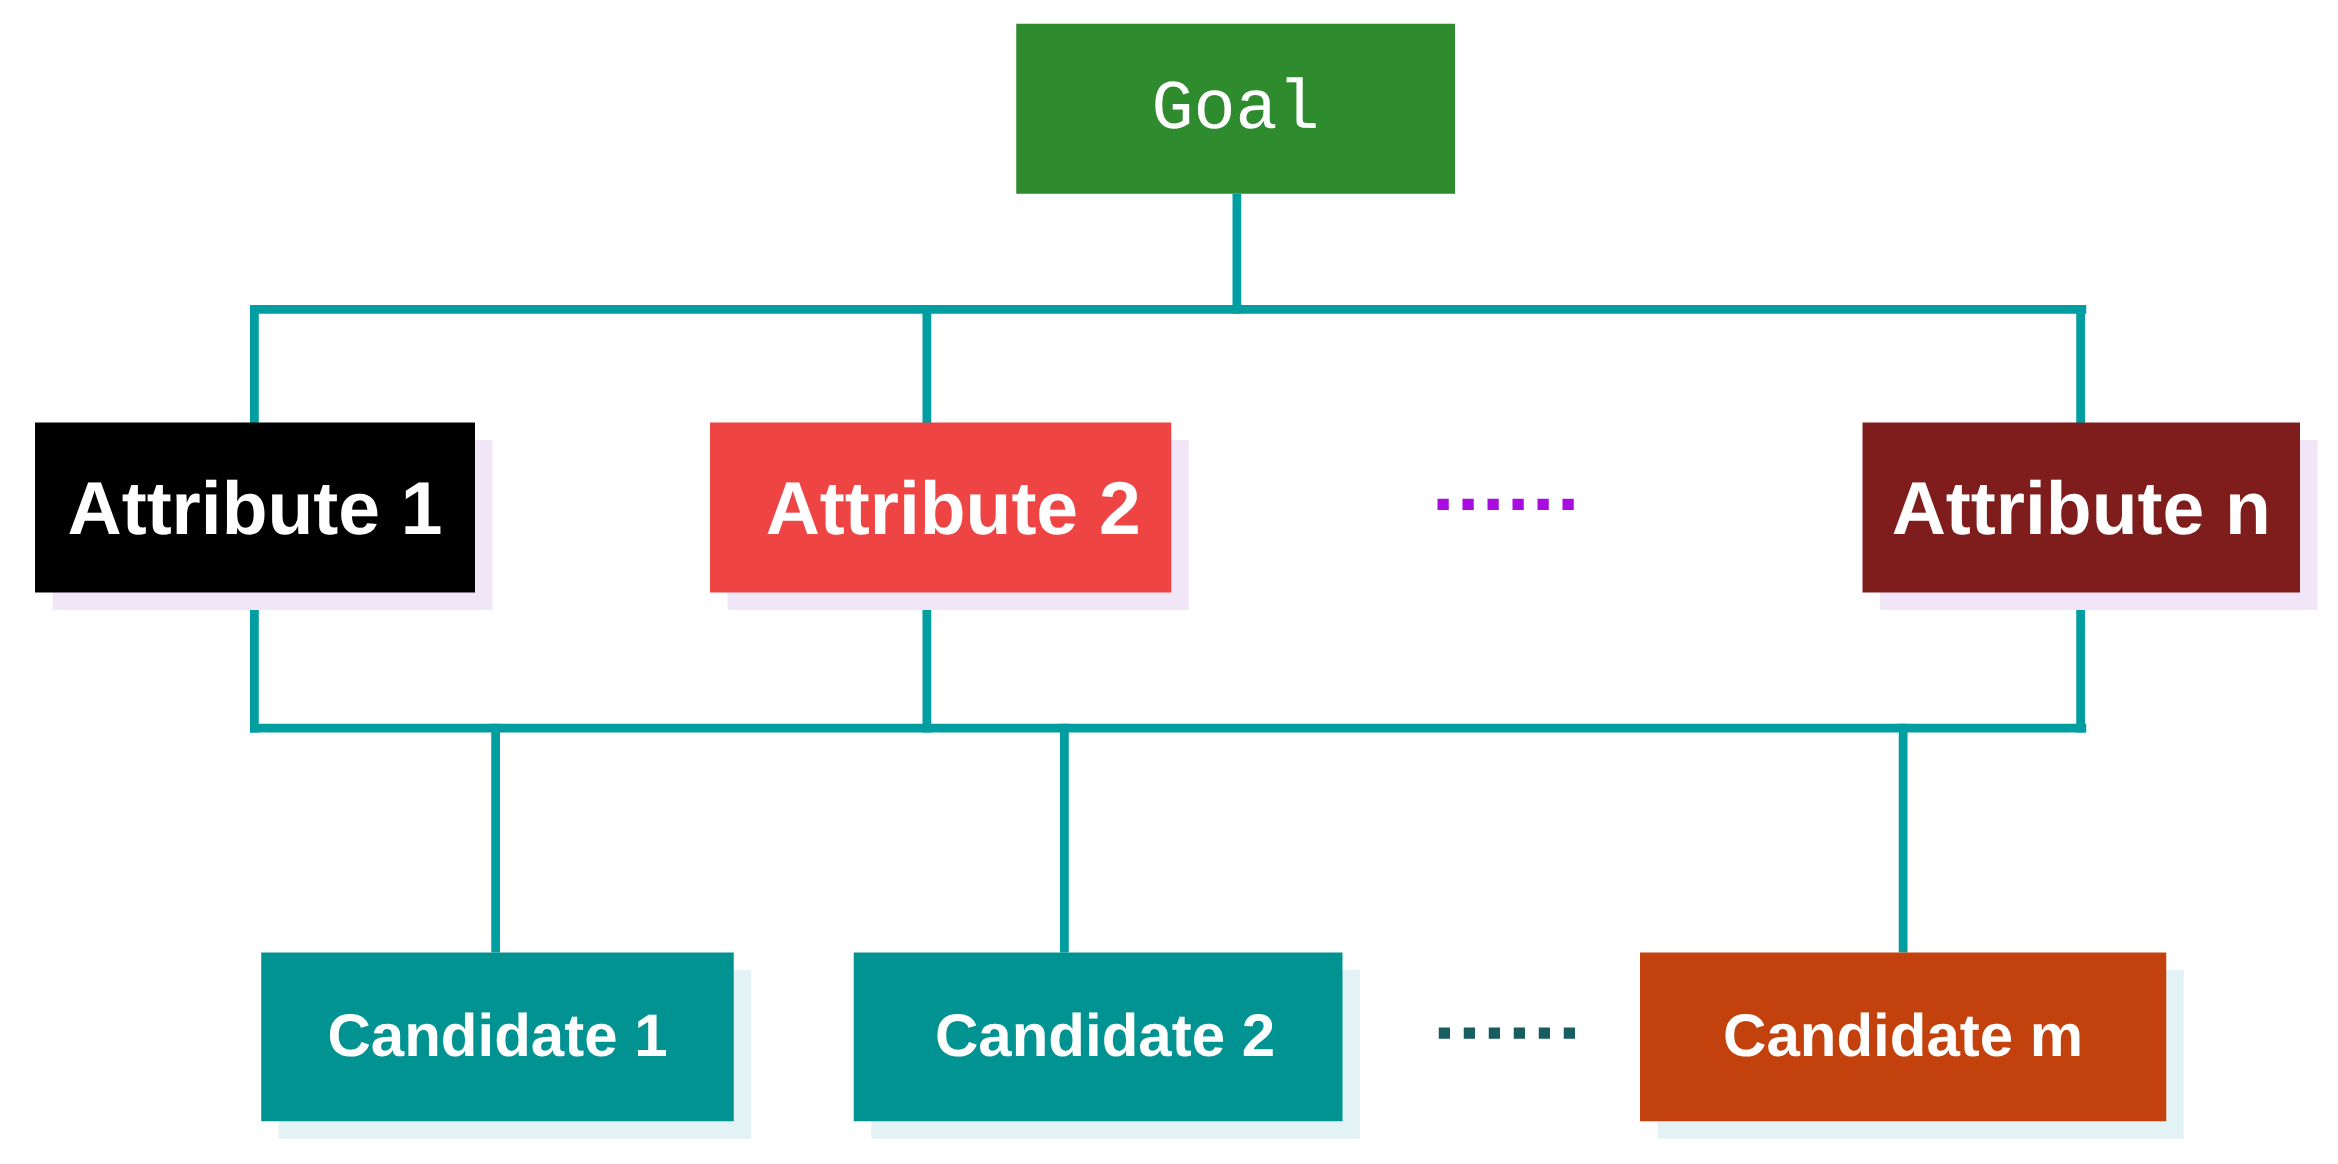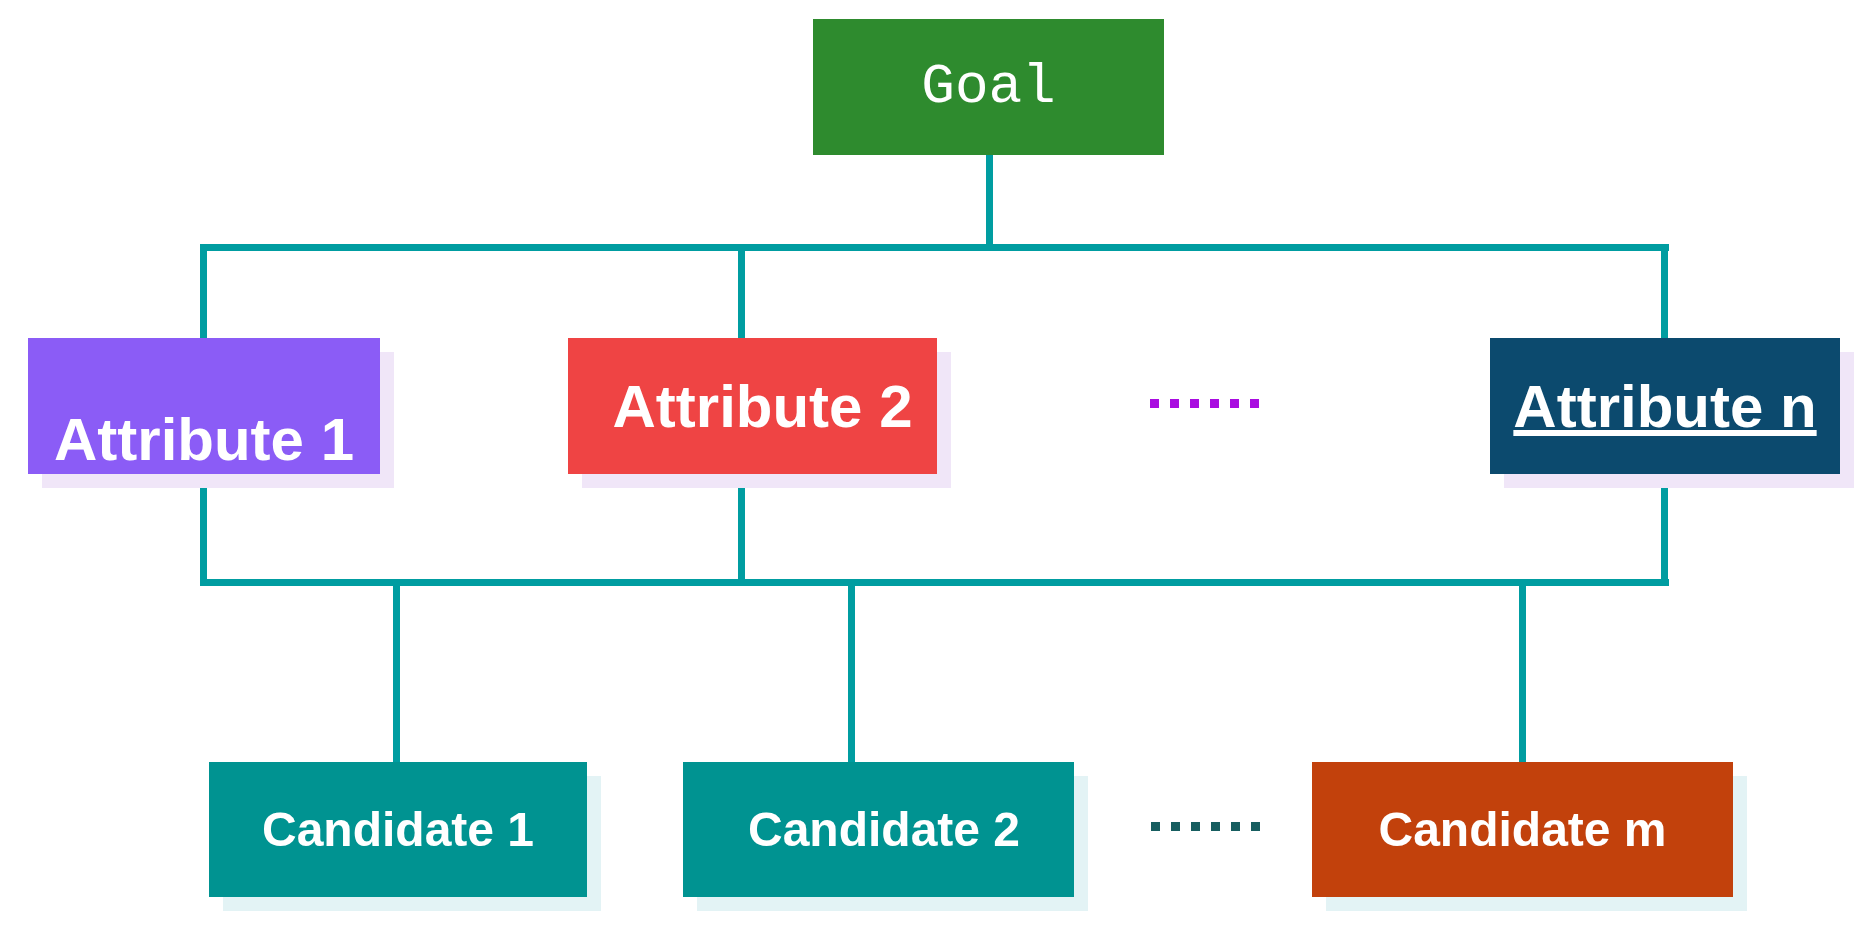--- a/index.html
+++ b/index.html
@@ -68,35 +68,35 @@
   <div class="line vline" id="an-vert"></div>
   <div class="line hline" id="bus2"></div>
   <div class="line vline" id="c1-vert"></div>
   <div class="line vline" id="c2-vert"></div>
   <div class="line vline" id="cm-vert"></div>
 
   <div class="node goal-node" id="goal-box" style="background-color: rgb(46, 139, 46);">
     <span>Goal</span>
   </div>
 
-  <div class="node attr-node" id="a1-box" style="background-color: #8b5cf6; align-items: flex-end;">
+  <div class="node attr-node" id="a1-box" style="background-color: #000000;">
     <span>Attribute 1</span>
   </div>
   <div class="node attr-node" id="a2-box" style="background-color: #ef4444; padding-left: 20px;">
     <span>Attribute 2</span>
   </div>
   <div class="dots" id="attr-dots" title="......">
       <span style="background-color: rgb(169, 12, 224);"></span>
       <span style="background-color: rgb(169, 12, 224);"></span>
       <span style="background-color: rgb(169, 12, 224);"></span>
       <span style="background-color: rgb(169, 12, 224);"></span>
       <span style="background-color: rgb(169, 12, 224);"></span>
       <span style="background-color: rgb(169, 12, 224);"></span>
     </div>
-  <div class="node attr-node" id="an-box" style="background-color: #0c4a6e; text-decoration: underline;">
+  <div class="node attr-node" id="an-box" style="background-color: #7f1d1d;">
     <span>Attribute n</span>
   </div>
 
   <div class="node cand-node" id="c1-box" style="background-color: rgb(0, 147, 145);">
     <span>Candidate 1</span>
   </div>
   <div class="node cand-node" id="c2-box" style="background-color: rgb(0, 147, 145);">
     <span>Candidate 2</span>
   </div>
   <div class="dots" id="cand-dots" title="......">

